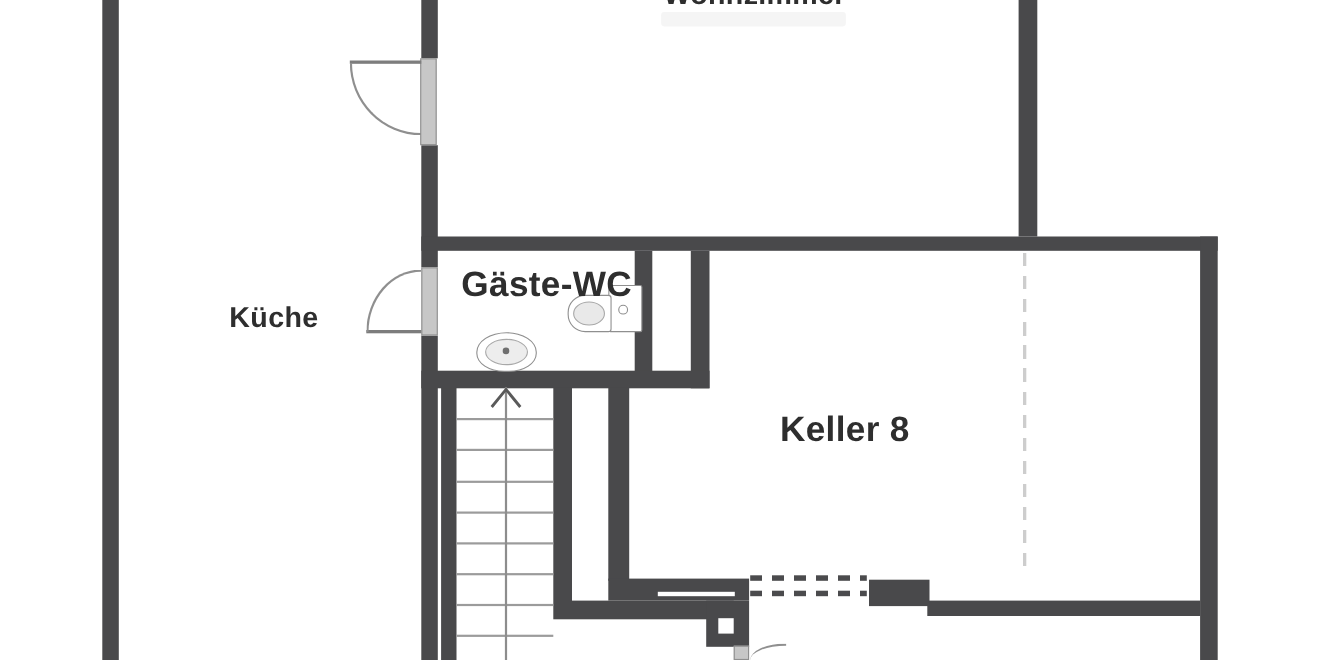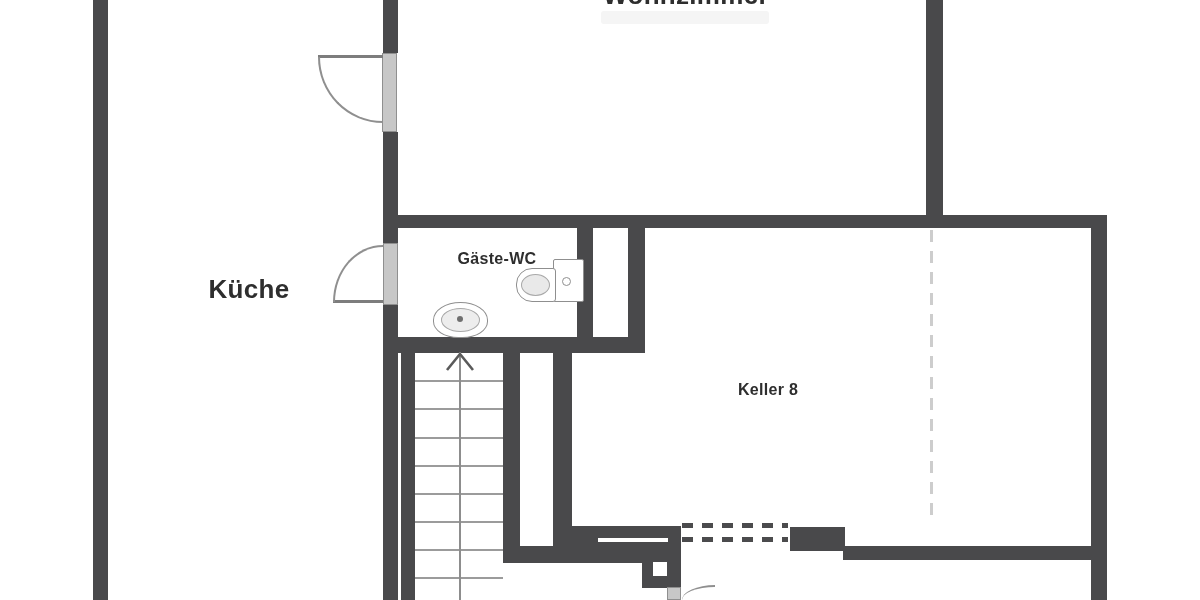--- a/index.html
+++ b/index.html
@@ -6,21 +6,21 @@
   #plan{
     position:relative;width:1200px;height:600px;background:#ffffff;overflow:hidden;
     font-family:"Liberation Sans","DejaVu Sans",sans-serif;
   }
   .wall{position:absolute;background:#49494b;}
   .leaf{position:absolute;background:#c7c7c7;border:1px solid #8f8f8f;box-sizing:border-box;}
   .swing-line{position:absolute;background:#7d7d7d;}
   .arc{position:absolute;box-sizing:border-box;border:0 solid #8f8f8f;background:transparent;}
   .room-label{
     position:absolute;transform:translate(-50%,-50%);
-    font-weight:700;font-size:16px;color:#2e2e2e;white-space:nowrap;letter-spacing:.3px;
+    font-weight:700;font-size:32px;color:#2e2e2e;white-space:nowrap;letter-spacing:.3px;
   }
   .tread{position:absolute;left:0;width:100%;height:2px;background:#9b9b9b;}
   .fixture-part{position:absolute;box-sizing:border-box;background:#ffffff;}
   .dashed-h{position:absolute;height:5px;background:repeating-linear-gradient(90deg,#4b4b4d 0 11px,transparent 11px 20px);}
   .dashed-v{position:absolute;width:3px;background:repeating-linear-gradient(180deg,#cdcdcd 0 12px,transparent 12px 21px);}
   .white-patch{position:absolute;background:#ffffff;}
 </style>
 </head>
 <body>
 

